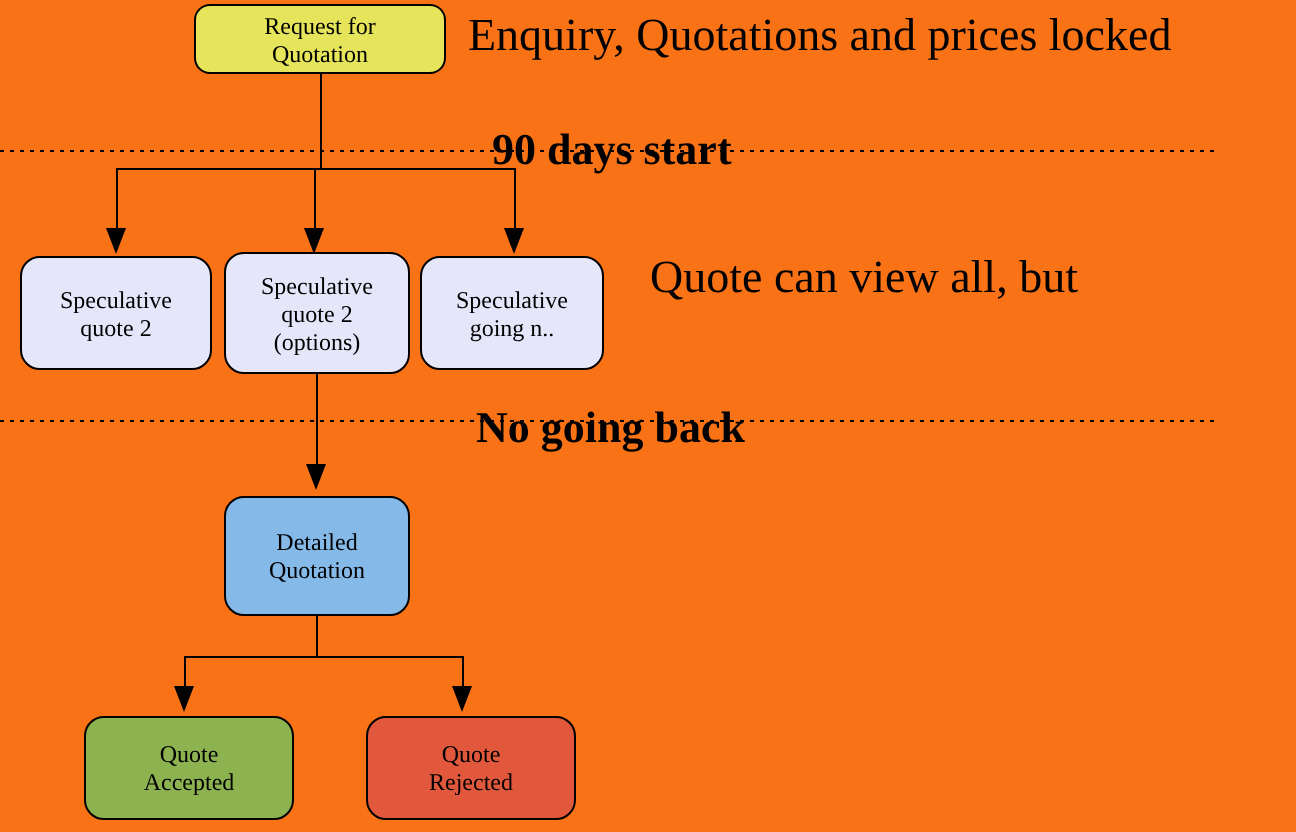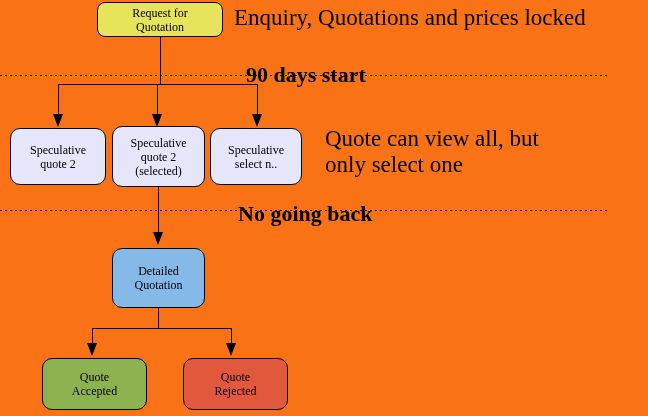--- a/index.html
+++ b/index.html
@@ -96,26 +96,26 @@
   </div>
 
   <div class="node" id="node-spec1" style="background: rgb(230, 230, 250);">
     <div>Speculative</div>
     <div>quote 2</div>
   </div>
 
   <div class="node" id="node-spec2" style="background: rgb(230, 230, 250);">
     <div>Speculative</div>
     <div>quote 2</div>
-    <div>(selected)</div>
+    <div>(options)</div>
   </div>
 
   <div class="node" id="node-spec3" style="background: rgb(230, 230, 250);">
     <div>Speculative</div>
-    <div>select n..</div>
+    <div>going n..</div>
   </div>
 
   <div class="node" id="node-detailed" style="background: rgb(133, 186, 232);">
     <div>Detailed</div>
     <div>Quotation</div>
   </div>
 
   <div class="node" id="node-accepted" style="background: rgb(141, 179, 81);">
     <div>Quote</div>
     <div>Accepted</div>
@@ -125,16 +125,15 @@
     <div>Quote</div>
     <div>Rejected</div>
   </div>
 
   <div class="milestone" id="milestone-start">90 days start</div>
   <div class="milestone" id="milestone-noback">No going back</div>
 
   <div class="annotation" id="ann-enquiry">Enquiry, Quotations and prices locked</div>
   <div class="annotation" id="ann-viewall">
     <div>Quote can view all, but</div>
-    <div>only select one</div>
   </div>
 
 </div>
 
 </body></html>

